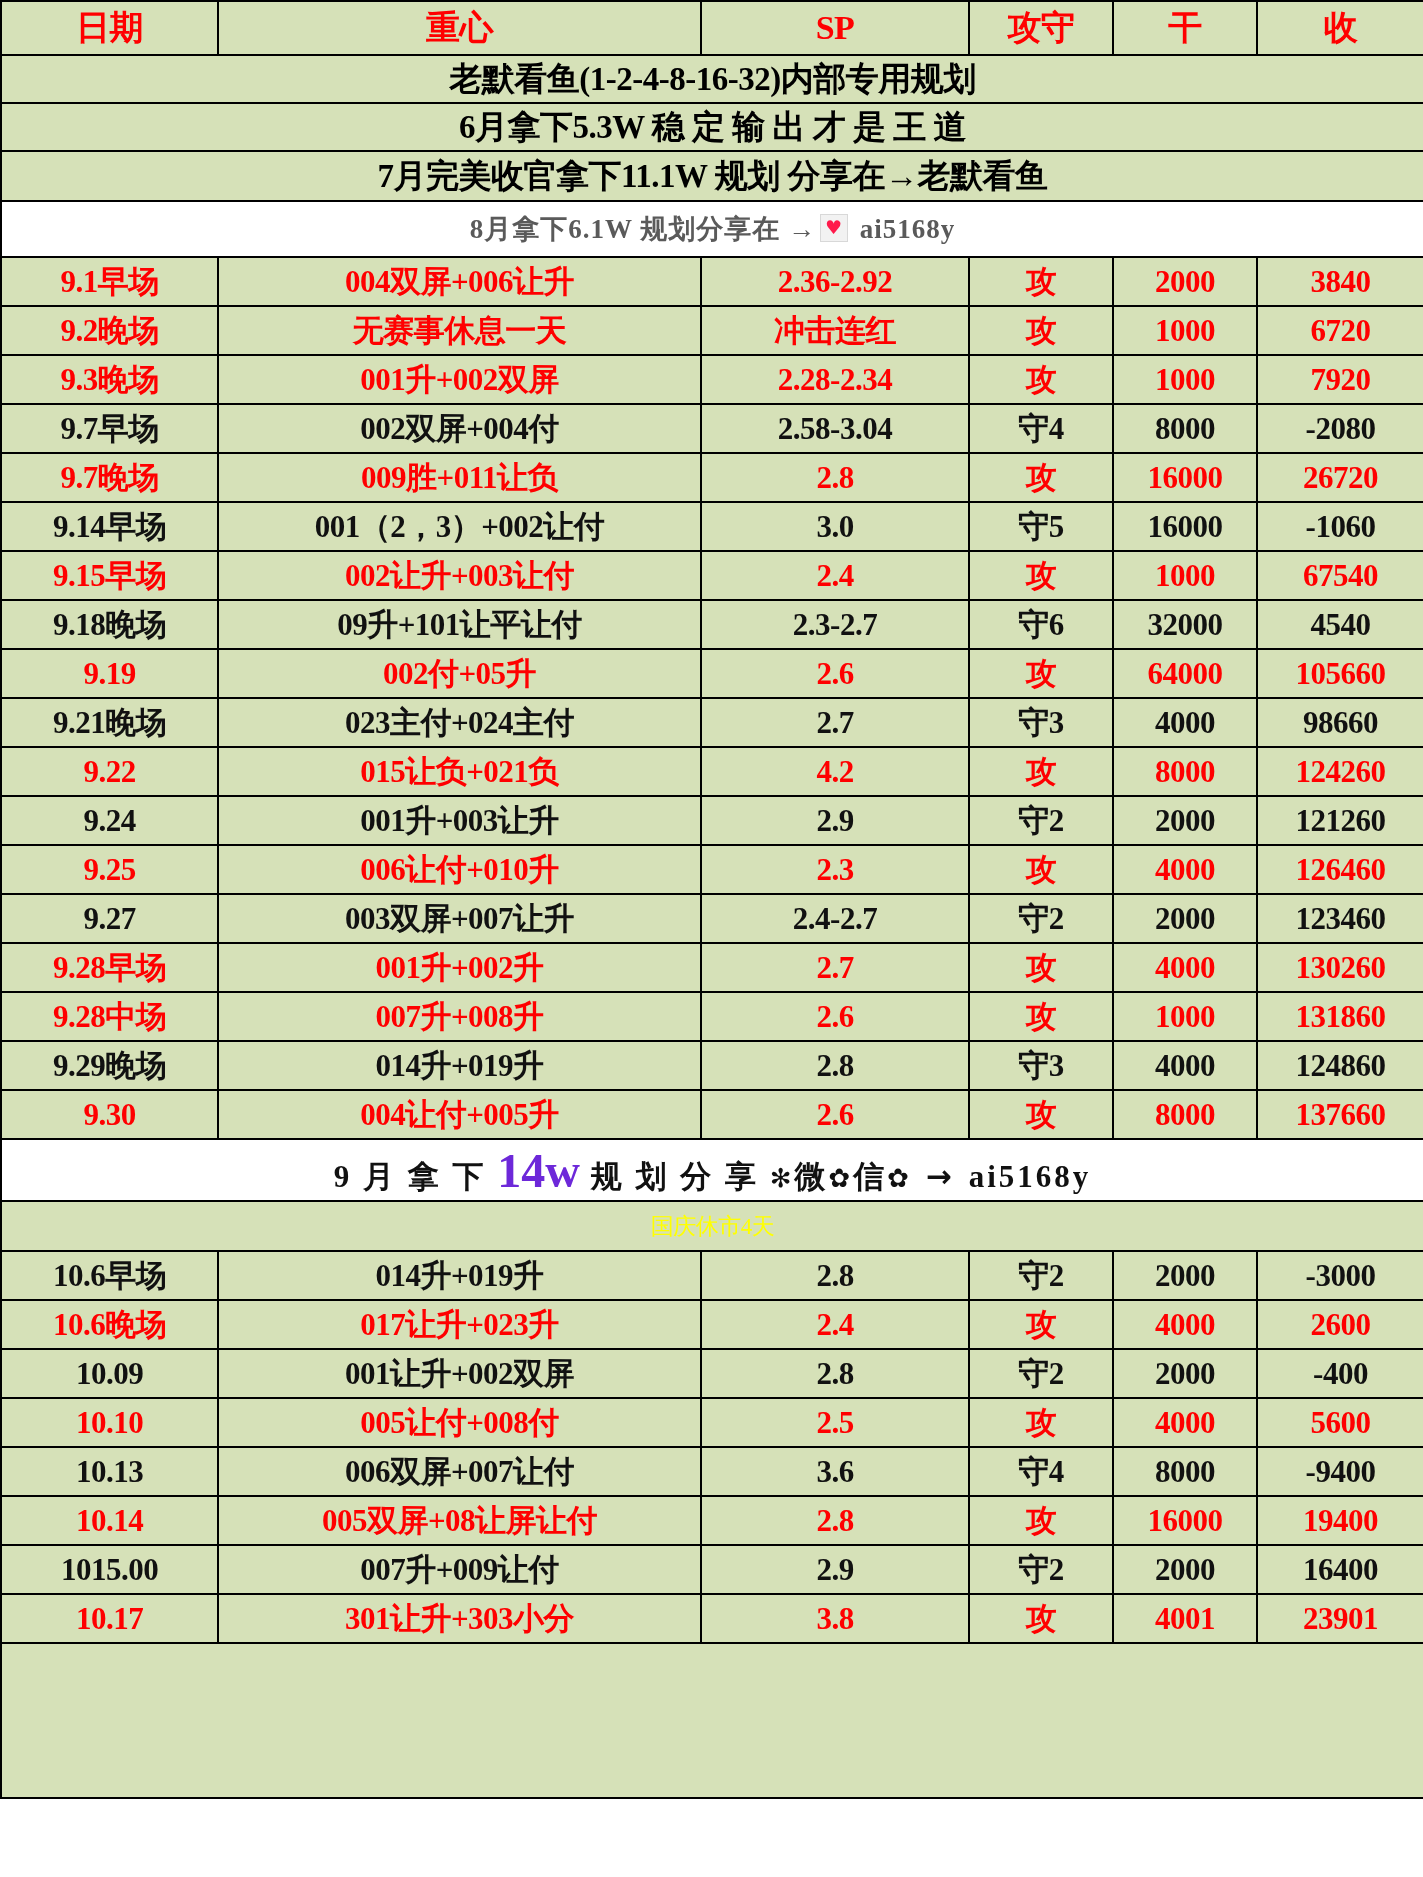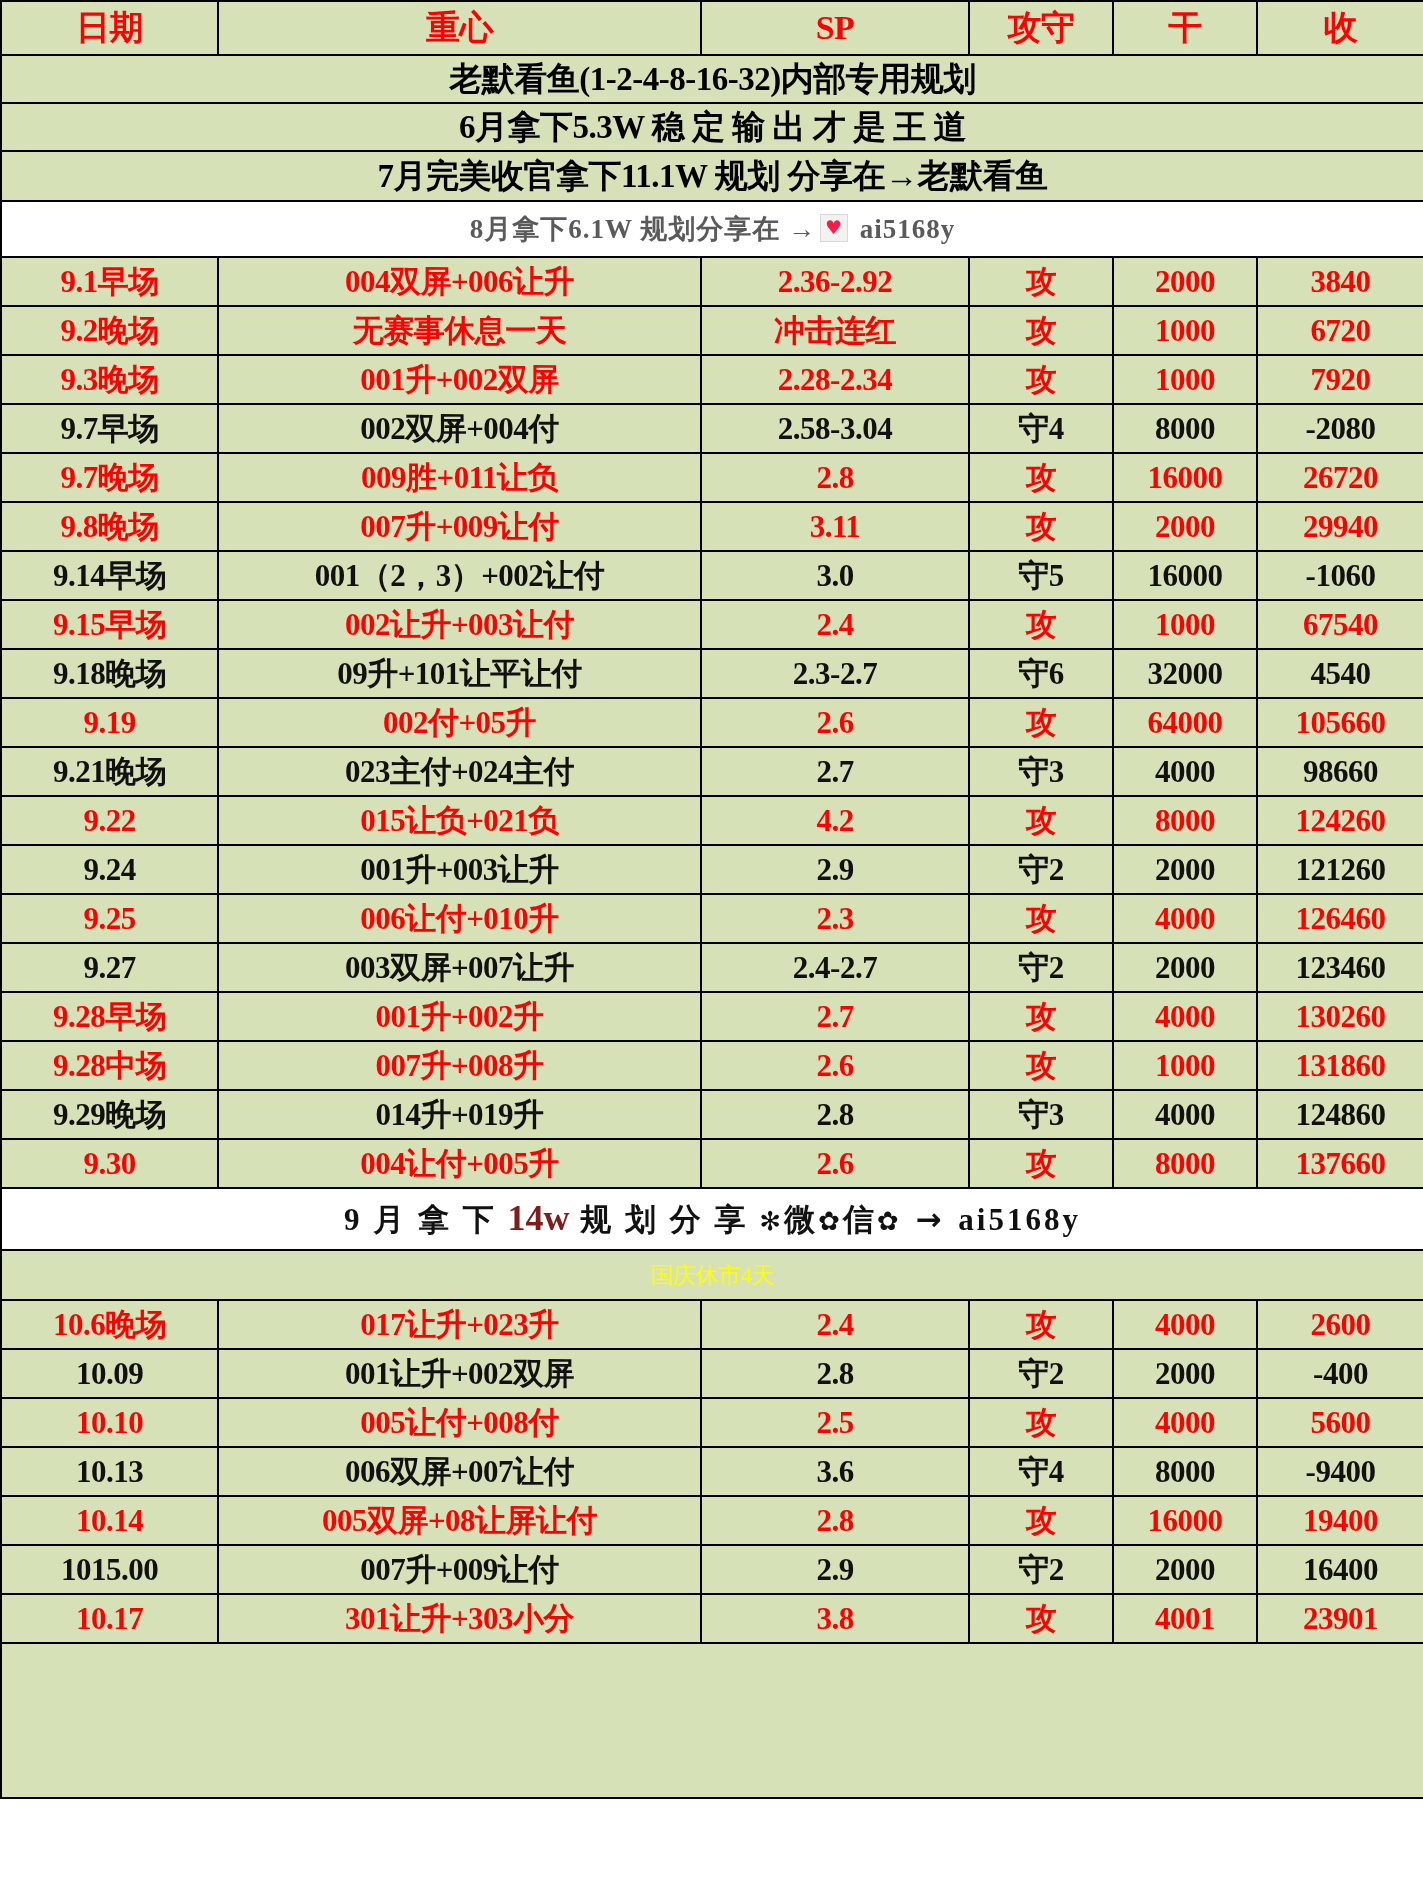--- a/index.html
+++ b/index.html
@@ -77,22 +77,22 @@
     border-right: 2px solid #000000;
     border-top: 2px solid #000000;
     border-bottom: 2px solid #000000;
     height: 60px;
     font-size: 31px;
     color: #111111;
     font-weight: bold;
     letter-spacing: 3px;
   }
   tr.promo2 td .hl {
-    color: #7f1d1d;
-    font-size: 36px;
+    color: #6d28d9;
+    font-size: 48px;
     letter-spacing: 0;
   }
 
   
   tr.holiday td {
     height: 48px;
     font-size: 23px;
     color: #ffff00;
     font-weight: normal;
     border-top: 2px solid #000000;
@@ -212,28 +212,20 @@
           <td>-2080</td>
         </tr>
         <tr class="data red">
           <td>9.7晚场</td>
           <td class="plan">009胜+011让负</td>
           <td>2.8</td>
           <td>攻</td>
           <td>16000</td>
           <td>26720</td>
         </tr>
-        <tr class="data red">
-          <td>9.8晚场</td>
-          <td class="plan">007升+009让付</td>
-          <td>3.11</td>
-          <td>攻</td>
-          <td>2000</td>
-          <td>29940</td>
-        </tr>
         <tr class="data black">
           <td>9.14早场</td>
           <td class="plan">001（2，3）+002让付</td>
           <td>3.0</td>
           <td>守5</td>
           <td>16000</td>
           <td>-1060</td>
         </tr>
         <tr class="data red">
           <td>9.15早场</td>
@@ -330,20 +322,28 @@
           <td>攻</td>
           <td>8000</td>
           <td>137660</td>
         </tr>
         <tr class="promo2">
           <td colspan="6"><span>9 月 拿 下 </span><span class="hl">14w</span><span> 规 划 分 享  </span><span class="flower">✻</span><span>微</span><span class="flower">✿</span><span>信</span><span class="flower">✿</span><span class="arrow">  →  </span><span>ai5168y</span></td>
         </tr>
         <tr class="holiday">
           <td colspan="6">国庆休市4天</td>
         </tr>
+        <tr class="data black">
+          <td>10.6早场</td>
+          <td class="plan">014升+019升</td>
+          <td>2.8</td>
+          <td>守2</td>
+          <td>2000</td>
+          <td>-3000</td>
+        </tr>
         <tr class="data red">
           <td>10.6晚场</td>
           <td class="plan">017让升+023升</td>
           <td>2.4</td>
           <td>攻</td>
           <td>4000</td>
           <td>2600</td>
         </tr>
         <tr class="data black">
           <td>10.09</td>

